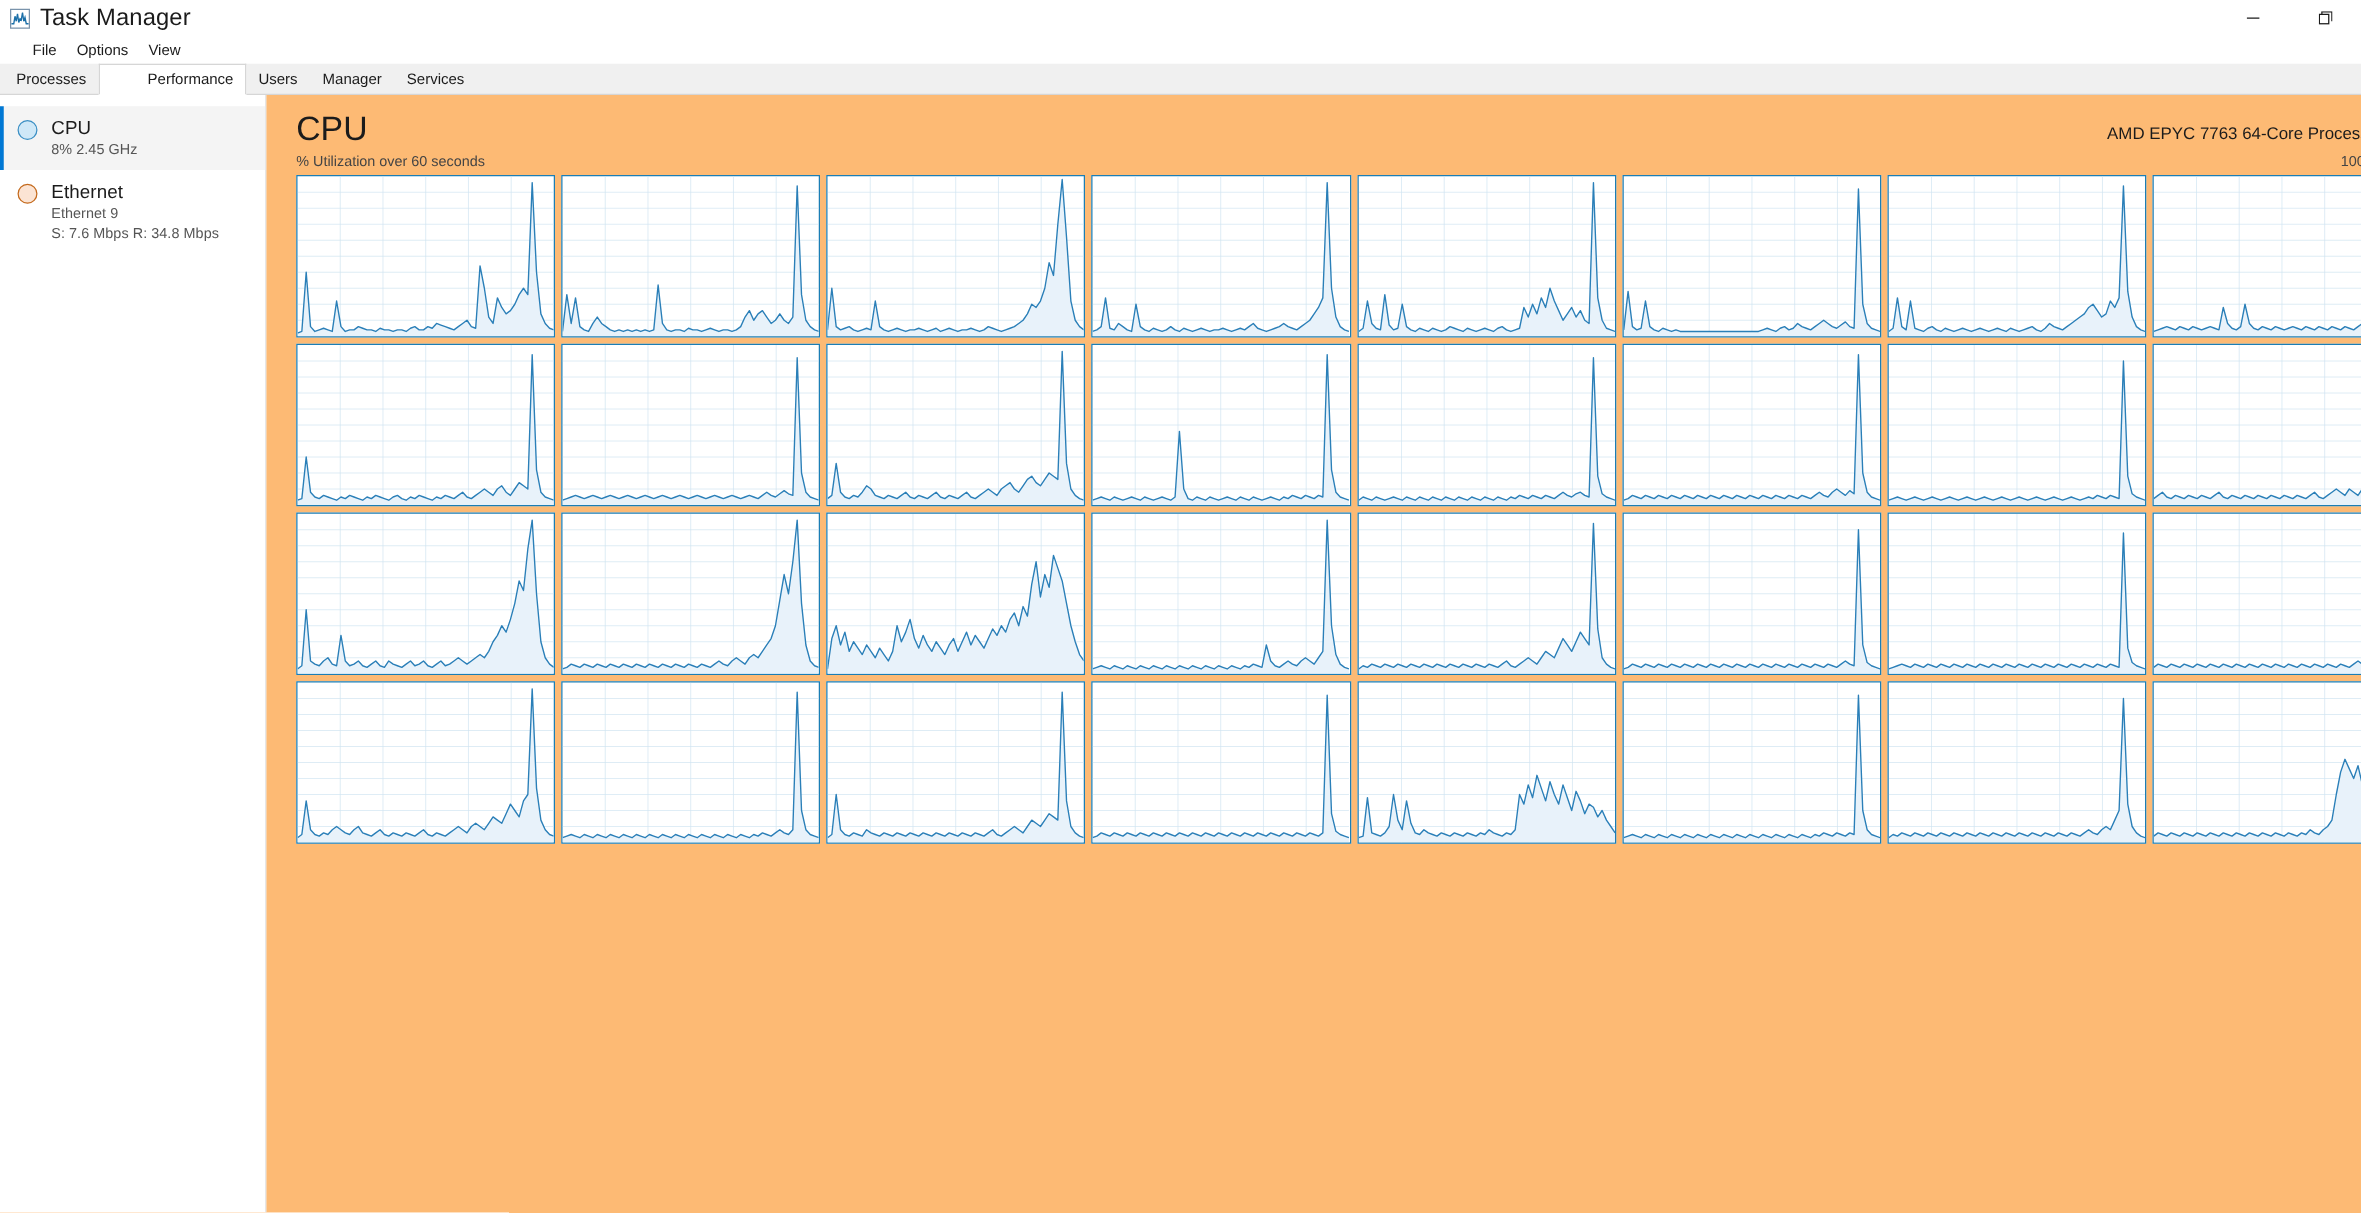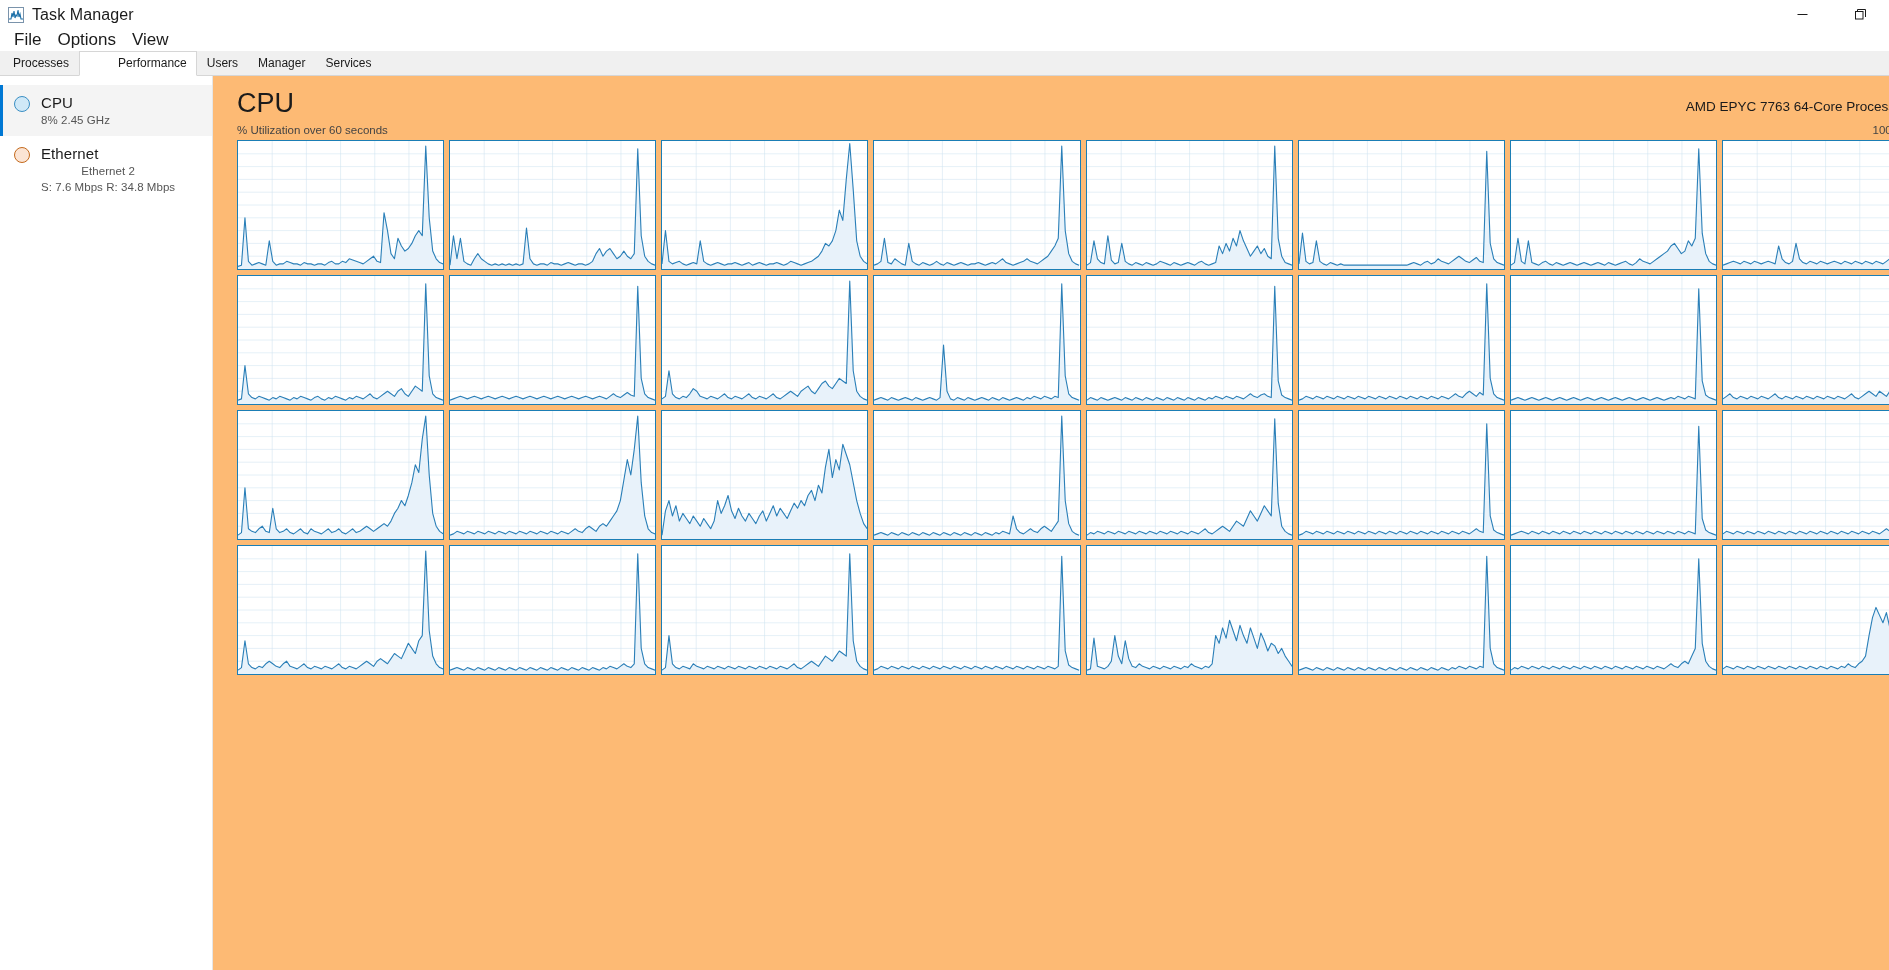--- a/index.html
+++ b/index.html
@@ -31,21 +31,21 @@
     margin-left: 8px;
     margin-right: 8px;
     flex: 0 0 auto;
     position: relative;
     border: 1px solid #7a93ab;
     background: #ffffff;
     box-sizing: border-box;
   }
   .titlebar-icon svg { display:block; }
   .titlebar-title {
-    font-size: 16px;
+    font-size: 19px;
     color: #1b1b1b;
     letter-spacing: 0.1px;
   }
   .winbuttons {
     position: absolute;
     right: 0;
     top: 0;
     height: 29px;
     display: flex;
   }
@@ -59,23 +59,23 @@
     border: none;
     padding: 0;
   }
   .winbtn svg { display: block; }
 
   
   .menubar {
     height: 22px;
     display: flex;
     align-items: center;
-    padding-left: 6px;
+    padding-left: 18px;
     background: #ffffff;
-    font-size: 17px;
+    font-size: 12px;
   }
   .menu-item {
     padding: 2px 8px;
     color: #1b1b1b;
     cursor: default;
     line-height: 16px;
   }
 
   
   .tabstrip {
@@ -157,21 +157,20 @@
     line-height: 19px;
     color: #1b1b1b;
     letter-spacing: 0.1px;
   }
   .side-sub {
     font-size: 11.5px;
     line-height: 16px;
     color: #555555;
     letter-spacing: 0.05px;
     white-space: nowrap;
-    text-align: center;
   }
 
   
   .detail {
     flex: 1 1 auto;
     position: relative;
     padding-left: 24px;
     padding-top: 10px;
     overflow: hidden;
   }
@@ -281,21 +280,21 @@
         <div class="side-title">CPU</div>
         <div class="side-sub">8%  2.45 GHz</div>
       </div>
     </div>
 
 
     <div class="side-item">
       <div class="side-thumb" style="background:#fbe4d4;border:1px solid #c46a1d;"></div>
       <div class="side-text">
         <div class="side-title">Ethernet</div>
-        <div class="side-sub">Ethernet 2</div>
+        <div class="side-sub">Ethernet 9</div>
         <div class="side-sub">S: 7.6 Mbps  R: 34.8 Mbps</div>
       </div>
     </div>
 
   </div>
 
   <div class="detail">
     <div class="detail-head">
       <div class="detail-title">CPU</div>
       <div class="detail-cpuname">AMD EPYC 7763 64-Core Processor</div>

